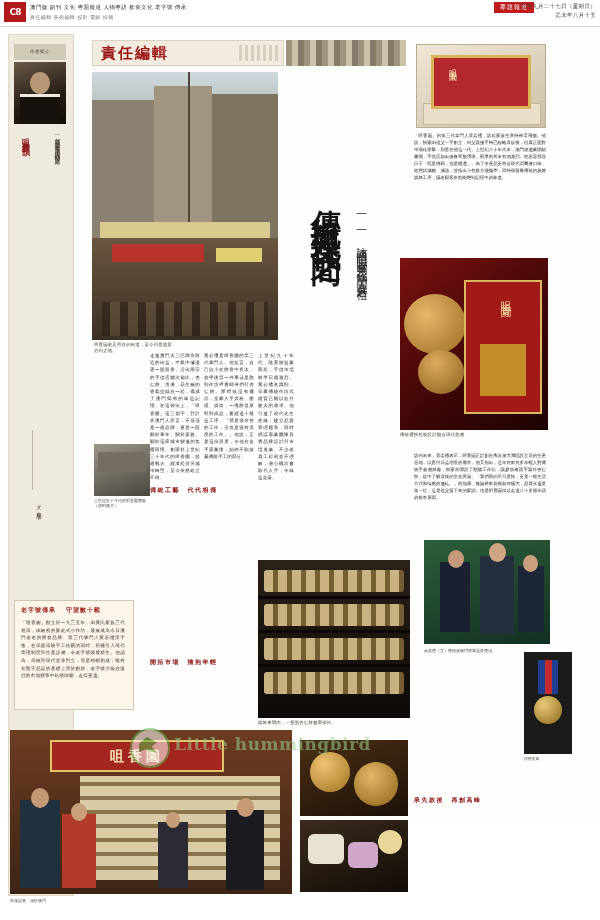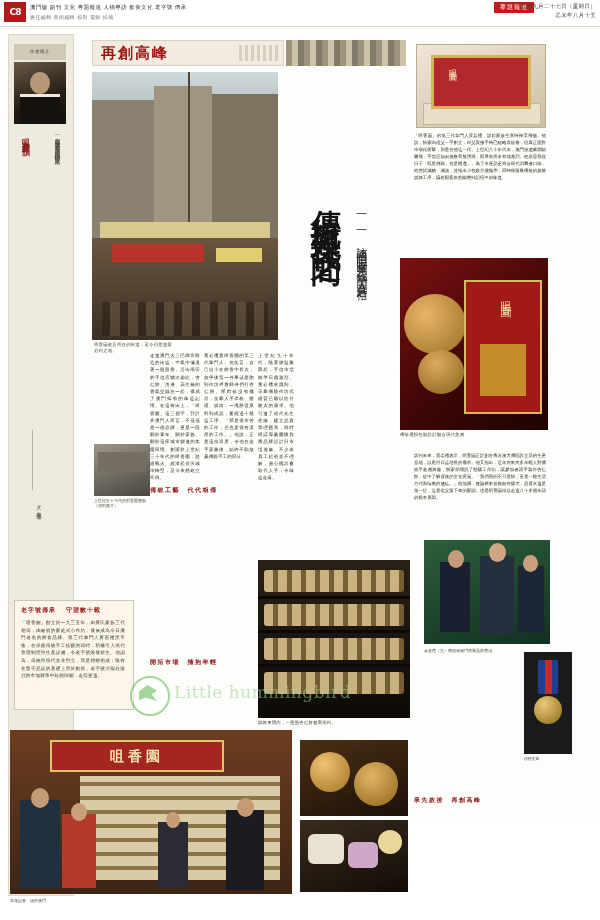--- a/index.html
+++ b/index.html
@@ -129,21 +129,21 @@
   .shp-p1 .h{position:absolute;left:11px;top:-12px;width:18px;height:20px;border-radius:50%;background:#c39a76;}
   .shp-p2{position:absolute;left:52px;top:84px;width:34px;height:74px;background:#b23b2a;}
   .shp-p2 .h{position:absolute;left:9px;top:-11px;width:16px;height:18px;border-radius:50%;background:#caa07c;}
   .shp-p3{position:absolute;left:148px;top:92px;width:30px;height:66px;background:#2b2b33;}
   .shp-p3 .h{position:absolute;left:8px;top:-10px;width:14px;height:16px;border-radius:50%;background:#c79c78;}
   .shp-p4{position:absolute;left:216px;top:80px;width:38px;height:80px;background:#1b1b22;}
   .shp-p4 .h{position:absolute;left:11px;top:-12px;width:17px;height:19px;border-radius:50%;background:#c69a75;}
   .shop-cap{position:absolute;left:10px;top:898px;width:280px;font-size:4px;color:#55504a;}
 
   
-  .wm{position:absolute;left:130px;top:672px;width:340px;height:46px;opacity:.55;pointer-events:none;}
+  .wm{position:absolute;left:130px;top:724px;width:340px;height:46px;opacity:.55;pointer-events:none;font-weight:bold;}
   .wm-circ{position:absolute;left:0;top:4px;width:36px;height:36px;border-radius:50%;background:#ffffff;border:2px solid #59b84e;}
   .wm-bird{position:absolute;left:9px;top:13px;width:18px;height:16px;background:#59b84e;clip-path:polygon(0% 40%,45% 0%,100% 35%,70% 60%,100% 100%,35% 78%,0% 95%);}
   .wm-txt{position:absolute;left:44px;top:10px;font-size:17px;color:#9ad18f;letter-spacing:.5px;font-family:"DejaVu Serif","Liberation Serif",serif;}
 </style>
 </head>
 <body>
 
 <div class="page">
 
   <div class="masthead">
@@ -167,21 +167,21 @@
   <div class="vert-sub">一個老字號的百年傳承與現代轉型之路</div>
   <div class="lc-line"></div>
   <div class="vert-credit">文／本報記者</div>
 
   <div class="sidebox">
     <div class="sb-title">老字號傳承 　守望數十載</div>
     <div class="sb-body">「咀香園」創立於一九三五年，由黃氏家族三代相傳，由最初的家庭式小作坊，發展成為今日澳門著名的餅食品牌。第三代掌門人黃若禮接手後，在保留傳統手工技藝的同時，積極引入現代管理制度與生產設備，令老字號煥發新生。他認為，傳統與現代並非對立，而是相輔相成；唯有在堅守品質的基礎上勇於創新，老字號才能在激烈的市場競爭中站穩陣腳，走得更遠。</div>
   </div>
 
   <div class="banner">
-    <div class="bn-txt">再創高峰</div>
+    <div class="bn-txt">責任編輯</div>
     <div class="bn-deco"></div>
   </div>
   <div class="topstrip"></div>
 
   <div class="streetphoto blk">
     <div class="sp-sky"></div>
     <div class="sp-bldg1"></div>
     <div class="sp-bldg2"></div>
     <div class="sp-bldg3"></div>
     <div class="sp-pole"></div>

